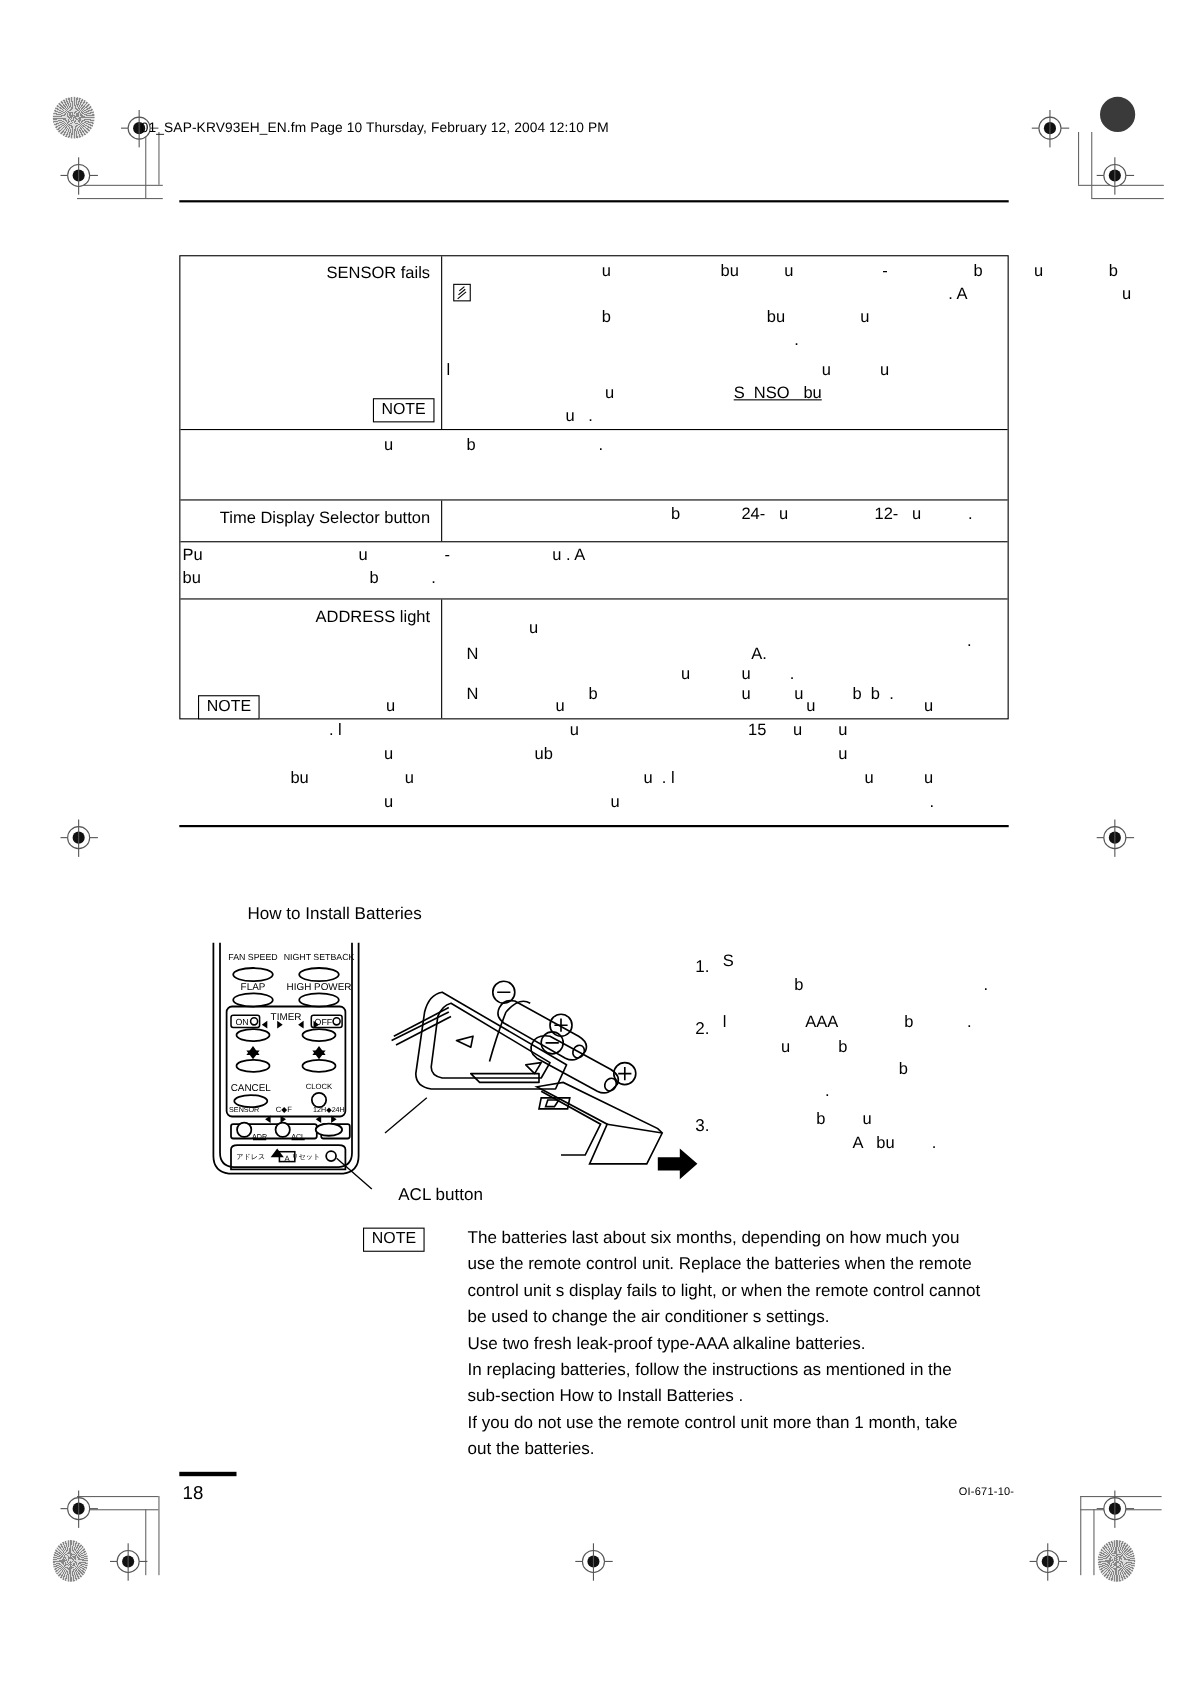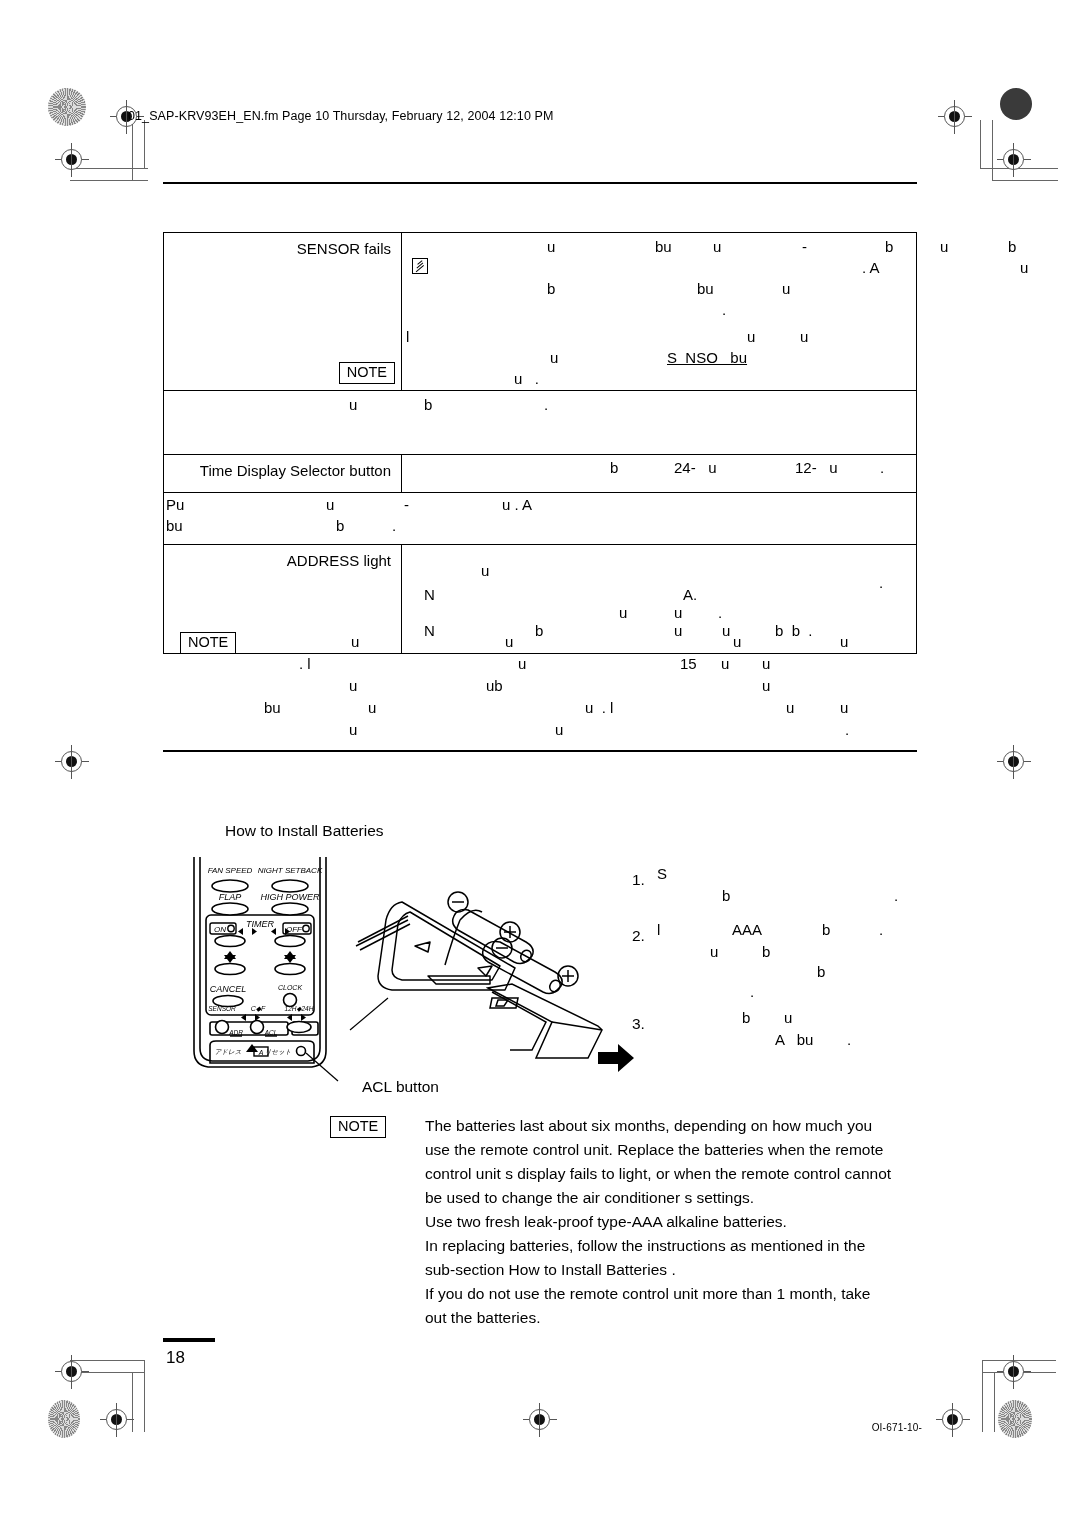--- a/index.html
+++ b/index.html
@@ -69,40 +69,40 @@
   .sensor-icon i{position:absolute;background:#000;}
 
   
   .note-block{position:absolute;left:180px;top:632px;width:740px;}
   .note-block .badge{position:absolute;left:0;top:0;}
   .note-lines{position:absolute;left:0;top:0;width:740px;height:100px;}
 
   
   .howto{position:absolute;left:225px;top:822px;font-size:15.5px;}
 
-  .remote-wrap{position:absolute;left:180px;top:855px;width:160px;height:230px;font-style:italic;}
+  .remote-wrap{position:absolute;left:180px;top:855px;width:160px;height:230px;}
   .battery-wrap{position:absolute;left:340px;top:880px;width:345px;height:200px;}
 
   .acl-caption{position:absolute;left:362px;top:1078px;font-size:15.5px;}
 
   .steps{position:absolute;left:632px;top:866px;width:300px;
      font-size:15.5px;line-height:27px;}
   .step{position:relative;height:56px;}
   .step .num{position:absolute;left:0;top:0;}
 
   
   .note2{position:absolute;left:330px;top:1114px;width:560px;}
   .note2 .badge{position:absolute;left:0;top:2px;}
   .note2 p{margin:0;position:absolute;left:95px;top:0;width:470px;
      font-size:15.5px;line-height:24px;}
 
   
   .pagebar{position:absolute;left:163px;top:1338px;width:52px;height:4px;background:#000;}
   .pagenum{position:absolute;left:166px;top:1348px;font-size:17px;}
-  .footcode{position:absolute;right:158px;top:1422px;font-size:10px;letter-spacing:.2px;padding-left:16px;}
+  .footcode{position:absolute;right:158px;top:1351px;font-size:10px;letter-spacing:.2px;padding-left:16px;}
 </style>
 </head>
 <body>
 
 <div class="page">
 
   <div>
     <div class="densitydot dot-screen" style="left:48px;top:88px;width:38px;height:38px;"></div>
     <div class="cropcorner" style="left:70px;top:120px;">
       <span style="left:0;top:48px;width:78px;height:1px;"></span>

